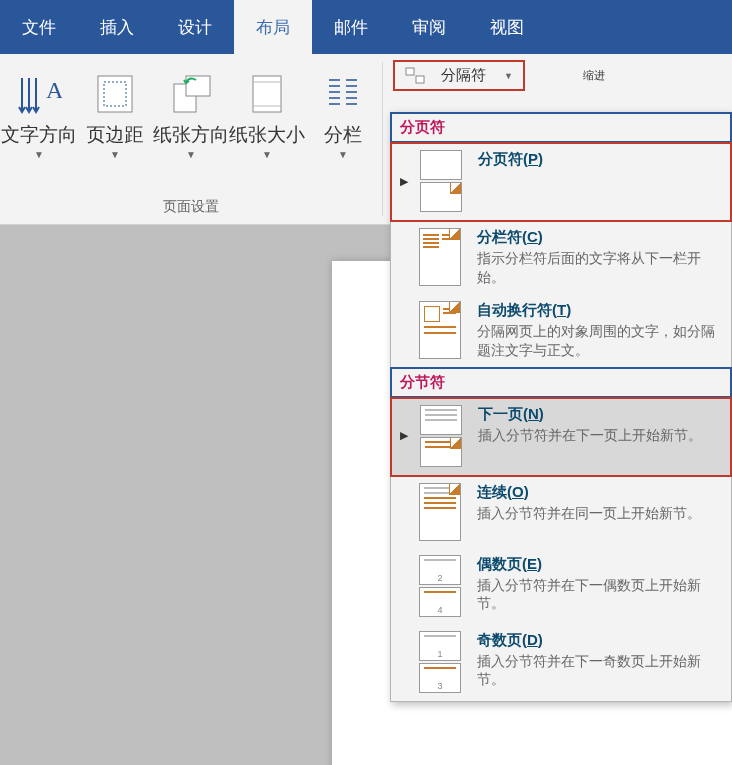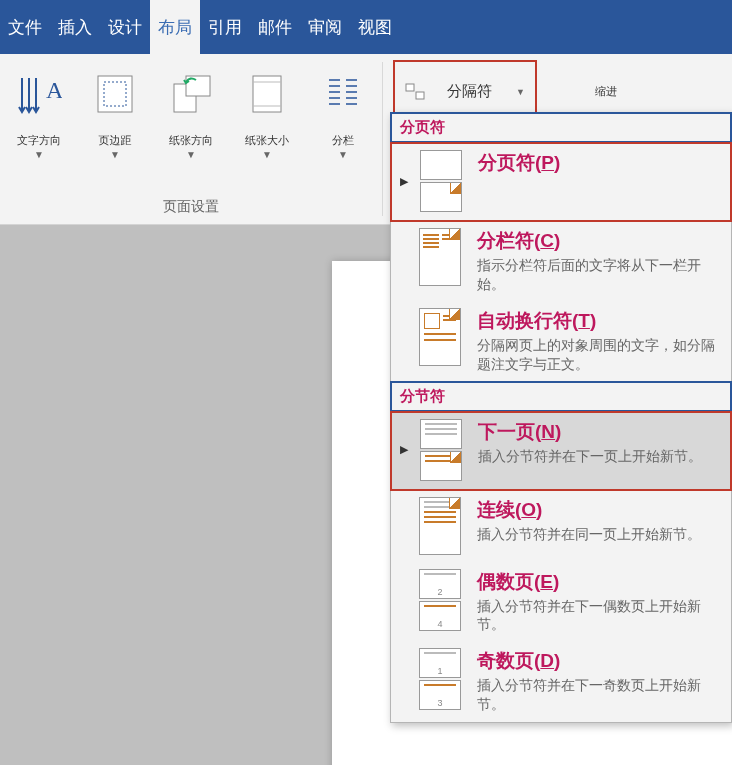--- a/index.html
+++ b/index.html
@@ -1,44 +1,44 @@
 <!DOCTYPE html>
 <html><head>
 <meta charset="utf-8">
 <style>
 html,body{margin:0;padding:0;font-family:"Microsoft YaHei","Segoe UI",sans-serif;font-size:14px;background:#fff;color:#333;width:732px;height:765px;overflow:hidden}
 .tabbar{display:flex;height:54px;background:#2a569a;color:#fff;align-items:stretch}
-.tab{padding:0 8px;display:flex;align-items:center;font-size:17px;cursor:pointer;position:relative}
+.tab{padding:0 22px;display:flex;align-items:center;font-size:17px;cursor:pointer;position:relative}
 .tab.active{background:#f3f3f3;color:#3b6db3}
 .ribbon{background:#f3f3f3;border-bottom:1px solid #d4d4d4;height:170px;position:relative;display:flex}
 .ribbon-group{display:flex;flex-direction:column;align-items:center;padding:8px 0 4px 0}
 .group-buttons{display:flex;align-items:flex-start;flex:1}
 .big-btn{display:flex;flex-direction:column;align-items:center;width:76px;padding-top:8px;cursor:pointer}
 .big-btn .icon{height:48px;display:flex;align-items:center;justify-content:center}
-.big-btn .lbl{font-size:11px;margin-top:16px;text-align:center;line-height:1.2}
+.big-btn .lbl{font-size:19px;margin-top:6px;text-align:center;line-height:1.2}
 .big-btn .dd{font-size:10px;color:#666;margin-top:2px}
 .group-label{font-size:14px;color:#666;padding:4px 0;width:100%;text-align:center;border-top:0}
 .vr{width:1px;background:#d8d8d8;margin:8px 0}
 .side-area{display:flex;flex-direction:column;padding:6px 10px;gap:4px}
-.breaks-btn{display:inline-flex;align-items:center;border:2.5px solid #c0392b;background:#f3f3f3;padding:20px 10px;font-size:15px;cursor:pointer;gap:22px}
+.breaks-btn{display:inline-flex;align-items:center;border:2.5px solid #c0392b;background:#f3f3f3;padding:4px 10px;font-size:15px;cursor:pointer;gap:16px}
 .breaks-btn .tri{font-size:9px;color:#666;margin-left:2px}
 .indent-label{font-size:11px;color:#333;margin-left:28px}
 .topstrip{display:flex;align-items:center;gap:30px}
 .doc-bg{background:#bfbfbf;height:calc(765px - 54px - 170px);position:relative}
 .page{position:absolute;left:332px;top:36px;right:-10px;bottom:-10px;background:#fff;box-shadow:0 0 8px rgba(0,0,0,.2)}
 
 .gallery{position:absolute;left:390px;top:112px;width:340px;background:#f3f3f3;border:1px solid #b5b5b5;box-shadow:2px 3px 8px rgba(0,0,0,.25);z-index:50}
 .gal-header{border:2.5px solid #2a569a;background:#f3f3f3;padding:4px 8px;font-size:15px;font-weight:bold;color:#be185d;margin:-1px}
 .gal-item{display:flex;padding:6px 8px 8px 8px;gap:12px;cursor:pointer}
 .gal-item.boxed{border:2.5px solid #c0392b;margin:0 -1px}
 .gal-item.hover-bg{background:#d8d8d8}
 .gal-item .marker{width:8px;display:flex;align-items:center;color:#333;font-size:11px}
 .gal-item .thumb{width:46px;flex:none;display:flex;flex-direction:column;gap:2px}
 .gal-item .txt{flex:1}
-.gal-item .ttl{font-size:19px;font-weight:bold;color:#be185d;margin-bottom:2px}
+.gal-item .ttl{font-size:15px;font-weight:bold;color:#0c4a6e;margin-bottom:2px}
 .gal-item .ttl u{text-decoration:underline}
 .gal-item .desc{font-size:14px;color:#666;line-height:1.35}
 
 .pg{width:40px;height:28px;border:1px solid #999;background:#fff;position:relative}
 .pg .fold{position:absolute;top:0;right:0;width:10px;height:10px;background:linear-gradient(135deg,#fff 0 49%,#c87b2a 50% 100%);border-left:1px solid #c87b2a;border-bottom:1px solid #c87b2a}
 .pg .ln{height:2px;background:#c87b2a;margin:3px 4px}
 .pg .lng{height:2px;background:#bbb;margin:3px 4px}
 .pg .num{position:absolute;bottom:1px;left:0;right:0;text-align:center;font-size:9px;color:#888}
 .pg .col{display:flex;gap:3px;padding:3px}
 .pg .col div{flex:1}
@@ -47,21 +47,20 @@
 svg{display:block}
 </style>
 </head>
 <body>
 
 <div class="tabbar">
   <div class="tab">文件</div>
   <div class="tab">插入</div>
   <div class="tab">设计</div>
   <div class="tab active">布局</div>
-  <div class="tab">引用</div>
   <div class="tab">邮件</div>
   <div class="tab">审阅</div>
   <div class="tab">视图</div>
 </div>
 
 <div class="ribbon">
   <div class="ribbon-group" style="width:382px">
     <div class="group-buttons">
       <div class="big-btn">
         <div class="icon">

